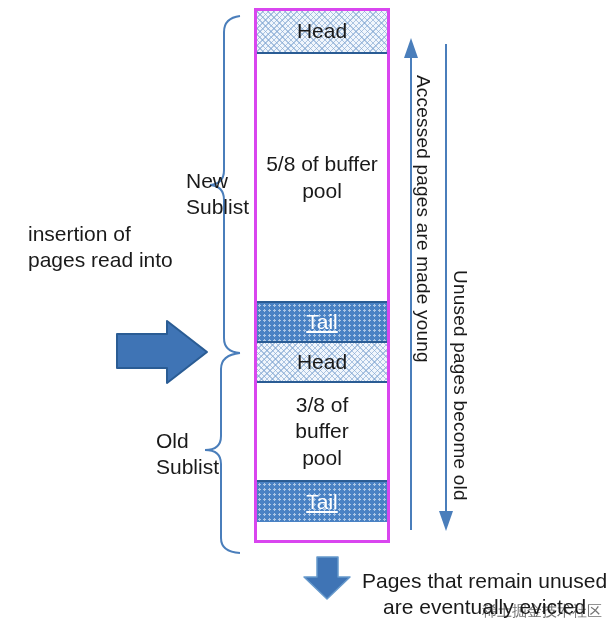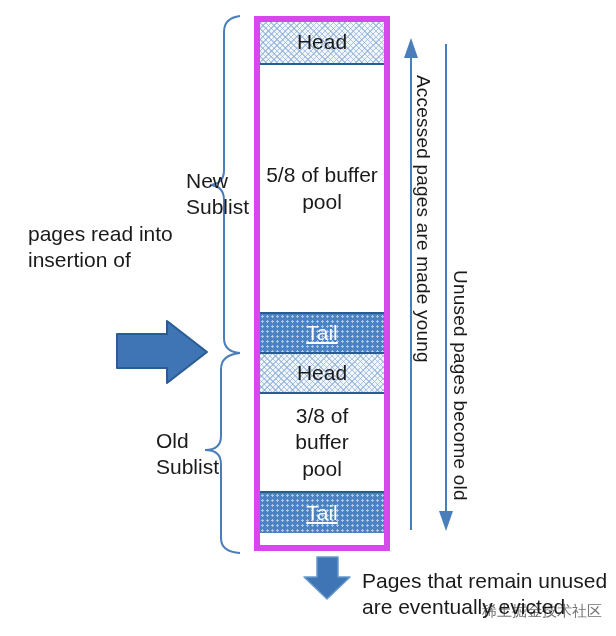--- a/index.html
+++ b/index.html
@@ -7,22 +7,22 @@
     position:relative;
     width:616px;height:636px;
     background:#ffffff;
     font-family:"Liberation Sans", sans-serif;
     color:#1a1a1a;
     overflow:hidden;
   }
   .overlay{position:absolute;left:0;top:0;width:616px;height:636px;pointer-events:none;}
   
   .col{
-    position:absolute;left:254px;top:16px;width:136px;height:535px;
-    box-sizing:border-box;border:6px solid #d946ef;
+    position:absolute;left:254px;top:8px;width:136px;height:535px;
+    box-sizing:border-box;border:3px solid #d946ef;
     display:flex;flex-direction:column;
     background:#ffffff;
   }
   .seg{box-sizing:border-box;display:flex;align-items:center;justify-content:center;
        text-align:center;font-size:21px;line-height:1.25;}
   .hatch{
     background-color:#f1f6fc;
     background-image:
       repeating-linear-gradient(45deg, rgba(125,163,208,.6) 0, rgba(125,163,208,.6) 1px, transparent 1px, transparent 4px),
       repeating-linear-gradient(135deg, rgba(125,163,208,.6) 0, rgba(125,163,208,.6) 1px, transparent 1px, transparent 4px);
@@ -38,21 +38,21 @@
   .seg-body1{height:247px;background:#ffffff;padding:0 6px;}
   .seg-tail1{height:42px;border-top:2px solid #2a5c94;border-bottom:2px solid #2a5c94;}
   .seg-head2{height:40px;border-bottom:2px solid #2a5c94;}
   .seg-body2{height:97px;background:#ffffff;padding:0 24px;}
   .seg-tail2{height:42px;border-top:2px solid #2a5c94;}
   
   .lbl{position:absolute;font-size:21px;line-height:26px;white-space:nowrap;}
   .lbl-new{left:142px;top:168px;margin-left:44px;}
   .lbl-old{left:156px;top:428px;}
   .lbl-midpoint{left:28px;top:221px;}
-  .lbl-evicted{left:362px;top:568px;z-index:2;}
+  .lbl-evicted{left:362px;top:568px;z-index:2;text-align:center;}
   .vtext{
     position:absolute;
     writing-mode:vertical-rl;
     font-size:19px;
     letter-spacing:.2px;
     white-space:nowrap;
   }
   .vtext-accessed{left:412px;top:75px;}
   .vtext-unused{left:449px;top:270px;}
   .watermark{
@@ -107,22 +107,22 @@
     <div>New</div>
     <div>Sublist</div>
   </div>
 
   <div class="lbl lbl-old">
     <div>Old</div>
     <div>Sublist</div>
   </div>
 
   <div class="lbl lbl-midpoint">
+    <div>insertion of</div>
     <div>pages read into</div>
-    <div>insertion of</div>
   </div>
 
   <div class="vtext vtext-accessed">Accessed pages are made young</div>
   <div class="vtext vtext-unused">Unused pages become old</div>
 
   <div class="watermark">稀土掘金技术社区</div>
 
   <div class="lbl lbl-evicted">
     <div>Pages that remain unused</div>
     <div>are eventually evicted</div>

